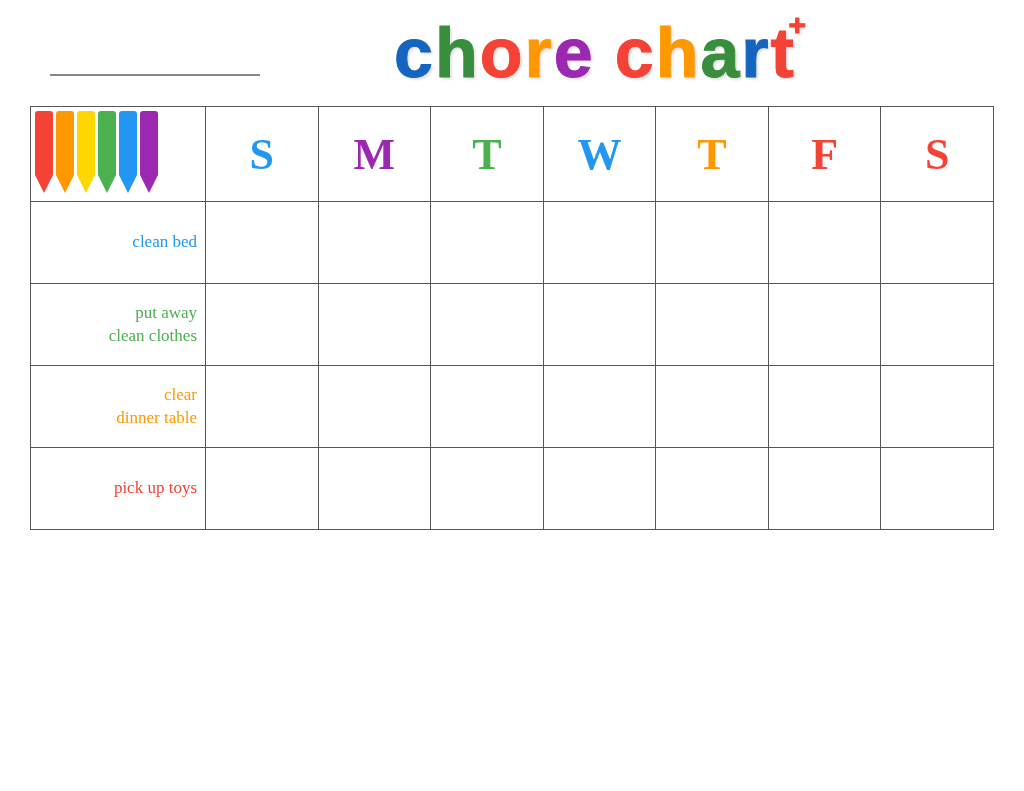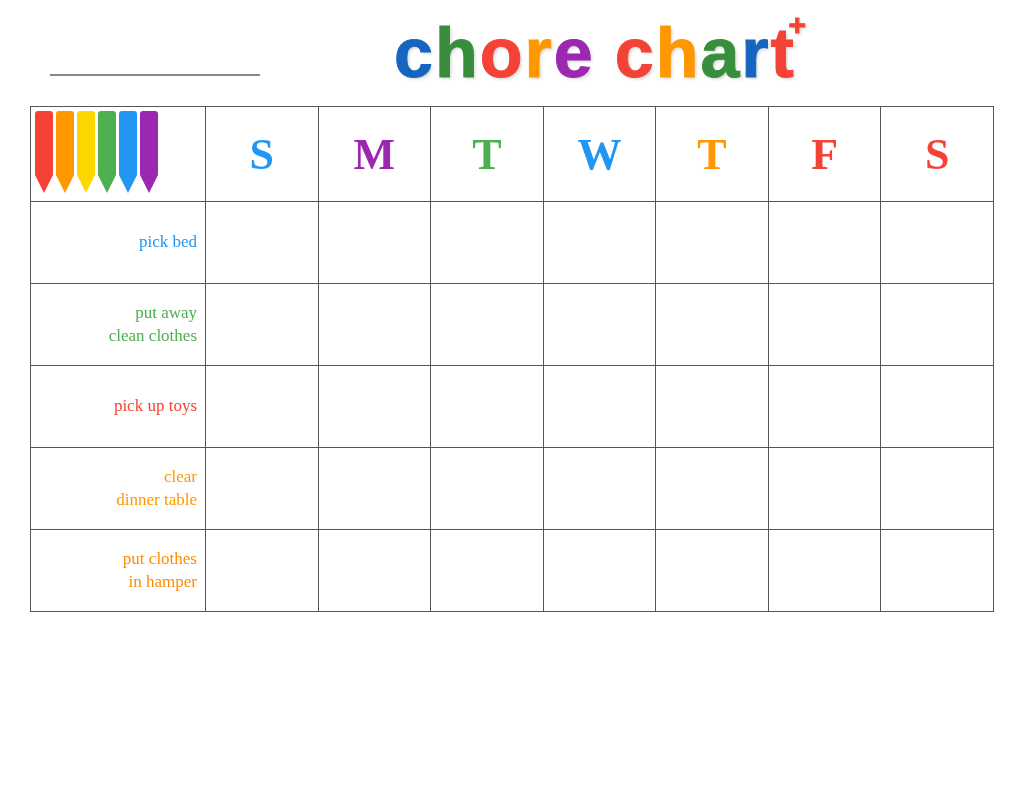--- a/index.html
+++ b/index.html
@@ -228,61 +228,51 @@
         <th class="day-M">M</th>
         <th class="day-T1">T</th>
         <th class="day-W">W</th>
         <th class="day-T2">T</th>
         <th class="day-F">F</th>
         <th class="day-S2">S</th>
       </tr>
     </thead>
     <tbody>
       <tr>
-        <td class="chore-cell chore-make-bed">pick bed</td>
+        <td class="chore-cell chore-make-bed">clean bed</td>
         <td class="day-cell"></td>
         <td class="day-cell"></td>
         <td class="day-cell"></td>
         <td class="day-cell"></td>
         <td class="day-cell"></td>
         <td class="day-cell"></td>
         <td class="day-cell"></td>
       </tr>
       <tr>
         <td class="chore-cell chore-putaway">put away<br>clean clothes</td>
         <td class="day-cell"></td>
         <td class="day-cell"></td>
         <td class="day-cell"></td>
         <td class="day-cell"></td>
         <td class="day-cell"></td>
         <td class="day-cell"></td>
         <td class="day-cell"></td>
       </tr>
       <tr>
+        <td class="chore-cell chore-clear-dinner">clear<br>dinner table</td>
+        <td class="day-cell"></td>
+        <td class="day-cell"></td>
+        <td class="day-cell"></td>
+        <td class="day-cell"></td>
+        <td class="day-cell"></td>
+        <td class="day-cell"></td>
+        <td class="day-cell"></td>
+      </tr>
+      <tr>
         <td class="chore-cell chore-pickup-toys">pick up toys</td>
-        <td class="day-cell"></td>
-        <td class="day-cell"></td>
-        <td class="day-cell"></td>
-        <td class="day-cell"></td>
-        <td class="day-cell"></td>
-        <td class="day-cell"></td>
-        <td class="day-cell"></td>
-      </tr>
-      <tr>
-        <td class="chore-cell chore-clear-dinner">clear<br>dinner table</td>
-        <td class="day-cell"></td>
-        <td class="day-cell"></td>
-        <td class="day-cell"></td>
-        <td class="day-cell"></td>
-        <td class="day-cell"></td>
-        <td class="day-cell"></td>
-        <td class="day-cell"></td>
-      </tr>
-      <tr>
-        <td class="chore-cell chore-put-clothes">put clothes<br>in hamper</td>
         <td class="day-cell"></td>
         <td class="day-cell"></td>
         <td class="day-cell"></td>
         <td class="day-cell"></td>
         <td class="day-cell"></td>
         <td class="day-cell"></td>
         <td class="day-cell"></td>
       </tr>
     </tbody>
   </table>

